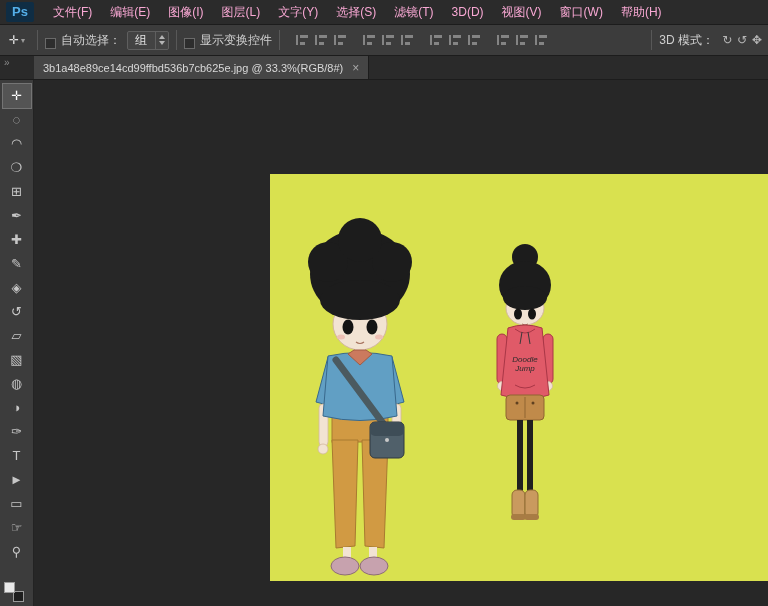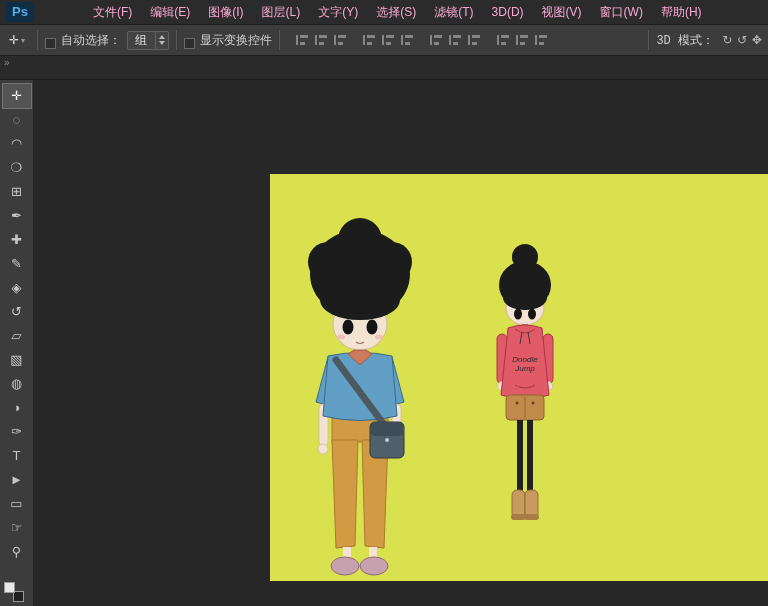--- a/index.html
+++ b/index.html
@@ -2,21 +2,21 @@
 <html><head>
 <meta charset="utf-8">
 <style>
   * { box-sizing: border-box; margin: 0; padding: 0; }
   html,body { width:768px; height:606px; overflow:hidden; }
   body { font-family: "Liberation Sans","DejaVu Sans",sans-serif; background:#272727; }
   #app { width:768px; height:606px; display:flex; flex-direction:column; background:#272727; }
 
   
   .menubar { height:25px; background:#2b2b2b; border-bottom:1px solid #1c1c1c;
-             display:flex; align-items:center; flex:0 0 auto;gap:40px; }
+             display:flex; align-items:center; flex:0 0 auto; }
   .ps-logo { background:#0f2d44; color:#54aee8; font-weight:bold; font-size:13px;
              padding:2px 6px; border-radius:2px; margin:0 10px 0 6px; line-height:16px; }
   .menu-items { display:flex; align-items:center; height:100%; }
   .menu-item { color:#f9a8d4; font-size:12px; padding:0 9px; line-height:25px; cursor:default; }
 
   
   .optionsbar { height:31px; background:#3c3c3c; border-bottom:1px solid #1c1c1c;
                 display:flex; align-items:center; flex:0 0 auto; padding:0 4px; color:#cfcfcf;
                 font-size:12px; white-space:nowrap; overflow:hidden; }
   .tool-preset { display:flex; align-items:center; gap:2px; padding:2px 5px; color:#e0e0e0; }
@@ -35,21 +35,21 @@
   .combo .spin i.down { border-top:4px solid #b5b5b5; }
   .check-label { color:#cfcfcf; }
   .align-groups { display:flex; align-items:center; }
   .icon-group { display:flex; align-items:center; margin:0 5px; }
   .opt-icon { width:15px; height:14px; display:inline-block; margin:0 2px; opacity:.75;
       background:
         linear-gradient(#9d9d9d,#9d9d9d) 2px 2px / 2px 10px no-repeat,
         linear-gradient(#9d9d9d,#9d9d9d) 6px 2px / 8px 3px no-repeat,
         linear-gradient(#9d9d9d,#9d9d9d) 6px 9px / 5px 3px no-repeat; }
   .mode3d { margin-left:auto; display:flex; align-items:center; }
-  .mode3d-label { color:#cfcfcf;font-family:Liberation Mono, monospace; }
+  .mode3d-label { color:#cfcfcf; }
   .mode3d-icons { display:flex; align-items:center; margin-left:6px; width:44px; overflow:hidden; }
   .opt-icon3d { color:#b5b5b5; font-size:12px; width:17px; text-align:center; }
 
   
   .tabbar { height:24px; background:#2a2a2a; border-bottom:1px solid #1c1c1c;
             display:flex; align-items:stretch; flex:0 0 auto; }
   .tabbar-rail-gap { width:34px; flex:0 0 auto; display:flex; align-items:flex-start; }
   .rail-collapse { color:#8a8a8a; font-size:10px; padding:2px 0 0 4px; line-height:10px; }
   .tab { background:#454545; border-right:1px solid #1c1c1c; display:flex; align-items:center;
          padding:0 9px; max-width:370px; }
@@ -151,20 +151,24 @@
           <span class="opt-icon3d">↻</span>
           <span class="opt-icon3d">↺</span>
           <span class="opt-icon3d">✥</span>
         </span>
     </div>
   </div>
 
   <div class="tabbar">
     <div class="tabbar-rail-gap">
       <span class="rail-collapse">»</span>
+    </div>
+    <div class="tab">
+      <span class="tab-title">3b1a48e89ce14cd99ffbd536b7cb625e.jpg @ 33.3%(RGB/8#)</span>
+      <span class="tab-close">×</span>
     </div>
   </div>
 
   <div class="main">
 
     <div class="toolrail">
       <div class="tools">
           <div class="tool selected">✛</div>
           <div class="tool">◌</div>
           <div class="tool">◠</div>

